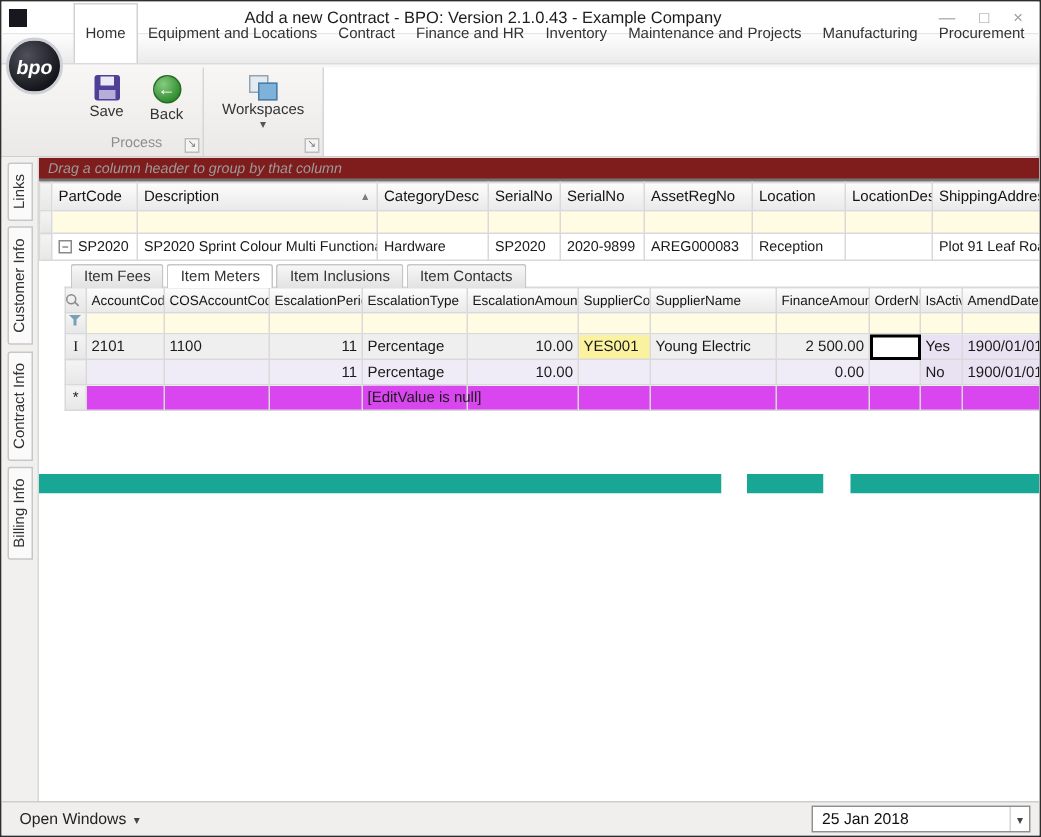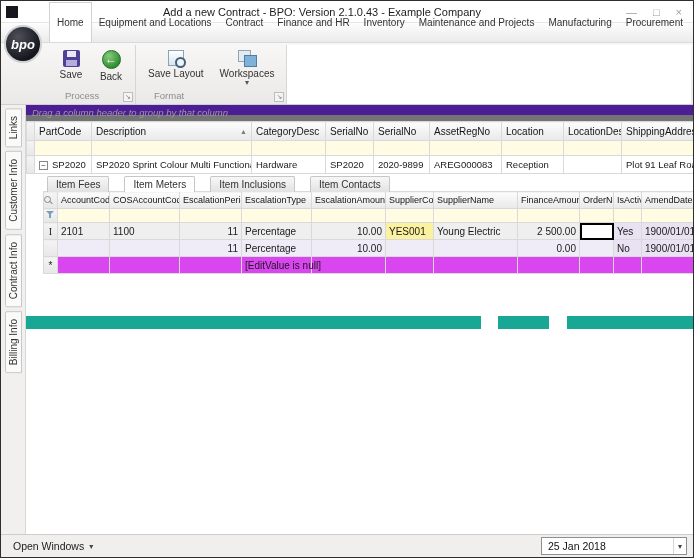--- a/index.html
+++ b/index.html
@@ -25,21 +25,21 @@
   .rtab { font-size:10px; color:#333; padding:14px 7px; white-space:nowrap; }
   .rtab.active { background:#fff; border:1px solid #d2d2d2; border-bottom:none; }
 
   
   .ribbon-body { height:62px; flex:0 0 auto; background:linear-gradient(#f8f7f6,#ebe9e7);
                  display:flex; padding:2px 2px 0 46px; border-bottom:1px solid #cfcfcf; }
   .rgroup { display:flex; flex-direction:column; border-right:1px solid #d6d6d6; padding:0 4px; position:relative; }
   .rgroup-items { flex:1; display:flex; align-items:flex-start; gap:4px; padding:2px 2px 0; }
   .rbtn { display:flex; flex-direction:column; align-items:center; gap:2px; font-size:10px; color:#333;
           padding:3px 6px 1px; min-width:36px; border-radius:2px; }
-  .rgroup-footer { font-size:9.5px; color:#8d8d8d; padding:0 14px 3px; }
+  .rgroup-footer { font-size:9.5px; color:#8d8d8d; text-align:center; padding:0 14px 3px; }
   .launcher { position:absolute; right:2px; bottom:2px; width:10px; height:10px; border:1px solid #bdbdbd;
               font-size:7px; line-height:8px; color:#7e7e7e; text-align:center; background:#f4f4f4; }
   .icon-save { width:17px; height:17px; background:#4f4097; border-radius:2px; position:relative; }
   .icon-save::before { content:''; position:absolute; left:4px; top:1px; right:4px; height:6px; background:#e9e9f5; }
   .icon-save::after  { content:''; position:absolute; left:3px; bottom:1px; right:3px; height:6px; background:#b6aed8; }
   .icon-back { width:19px; height:19px; border-radius:50%; color:#fff; font-size:12px; line-height:17px; text-align:center;
                background:radial-gradient(circle at 35% 30%, #86cc7e, #2e8b2e 75%); border:1px solid #246b24; }
   .icon-savelayout { width:16px; height:16px; border:1px solid #8ba4b5; background:linear-gradient(#ffffff,#d8e6f0); position:relative; }
   .icon-savelayout::after { content:''; position:absolute; right:-3px; bottom:-3px; width:7px; height:7px;
                border:2px solid #44607a; border-radius:50%; background:#eef5fa; }
@@ -51,40 +51,40 @@
   .drop-caret { font-size:8px; color:#555; line-height:4px; }
 
   
   .content { flex:1; display:flex; overflow:hidden; background:#fff; }
   .side-strip { width:25px; flex:0 0 auto; background:#f1f0ef; border-right:1px solid #d8d8d8;
                 display:flex; flex-direction:column; align-items:center; padding-top:3px; gap:4px; }
   .vtab { writing-mode:vertical-rl; transform:rotate(180deg); font-size:10px; color:#333;
           background:#fafafa; border:1px solid #c7c7c7; padding:7px 2px; border-radius:0 2px 2px 0; white-space:nowrap; }
 
   .grid-area { flex:1; display:flex; flex-direction:column; overflow:hidden; }
-  .group-panel { height:16px; flex:0 0 auto; background:#4c1d95; border-bottom:6px solid #737373;
+  .group-panel { height:16px; flex:0 0 auto; background:#7f1d1d; border-bottom:2px solid #737373;
                  font-size:9.5px; font-style:italic; color:#9b9b9b; padding:2px 6px; }
 
   table { border-collapse:collapse; table-layout:fixed; }
   th, td { border:1px solid #d9d9d9; white-space:nowrap; overflow:hidden; font-weight:normal; }
 
   
   .mtable { width:669px; }
   .mtable th { background:linear-gradient(#fcfcfc,#e9e9e9); font-size:10px; color:#141414;
                text-align:left; padding:2px 4px; height:19px; }
   .mtable .sort { float:right; font-size:7px; color:#7b7b7b; padding-top:2px; }
   .mfilter td { background:#fffce3; height:15px; }
   .mrow td { background:#fff; font-size:9.5px; color:#1a1a1a; height:18px; padding:1px 4px; }
   .expand-box { display:inline-block; width:9px; height:9px; border:1px solid #898989; background:#fff;
                 font-size:8px; line-height:7px; text-align:center; color:#333; margin-right:4px; vertical-align:middle; }
   .cell-ship { background:#f5c8c8; color:#b30000; }
 
   
   .detail { margin-left:17px; }
-  .dtabs { display:flex; gap:15px; padding:2px 0 0 4px; background:#fff; height:18px; }
+  .dtabs { display:flex; gap:2px; padding:2px 0 0 4px; background:#fff; height:18px; }
   .dtab { font-size:10px; color:#333; padding:2px 8px; background:linear-gradient(#f7f7f7,#e2e2e2);
           border:1px solid #c6c6c6; border-bottom:none; border-radius:2px 2px 0 0; }
   .dtab.active { background:#fff; position:relative; z-index:2; }
   .dtable { width:652px; margin-top:-1px; }
   .dtable th { background:linear-gradient(#fcfcfc,#e9e9e9); font-size:9px; color:#141414;
                text-align:left; padding:1px 3px; height:17px; }
   .dtable td { font-size:10px; padding:1px 3px; height:17px; color:#1a1a1a; }
   .ind { background:linear-gradient(#f4f4f4,#e7e7e7) !important; text-align:center; color:#555;
          font-size:9px; padding:0 !important; }
   .dfilter td { background:#fffce3; height:14px; }
@@ -163,30 +163,25 @@
           <span class="icon-back">←</span>
           <span>Back</span>
         </div>
       </div>
       <div class="rgroup-footer">Process</div>
       <span class="launcher">↘</span>
     </div>
     <div class="rgroup">
       <div class="rgroup-items">
         <div class="rbtn">
-          <span class="icon-savelayout"></span>
-          <span>Save Layout</span>
-        </div>
-        <div class="rbtn">
           <span class="icon-workspaces"></span>
           <span>Workspaces</span>
           <span class="drop-caret">▾</span>
         </div>
       </div>
-      <div class="rgroup-footer">Format</div>
       <span class="launcher">↘</span>
     </div>
     <div class="filler"></div>
   </div>
 
   <div class="content">
 
     <div class="side-strip">
       <div class="vtab">Links</div>
       <div class="vtab">Customer Info</div>

